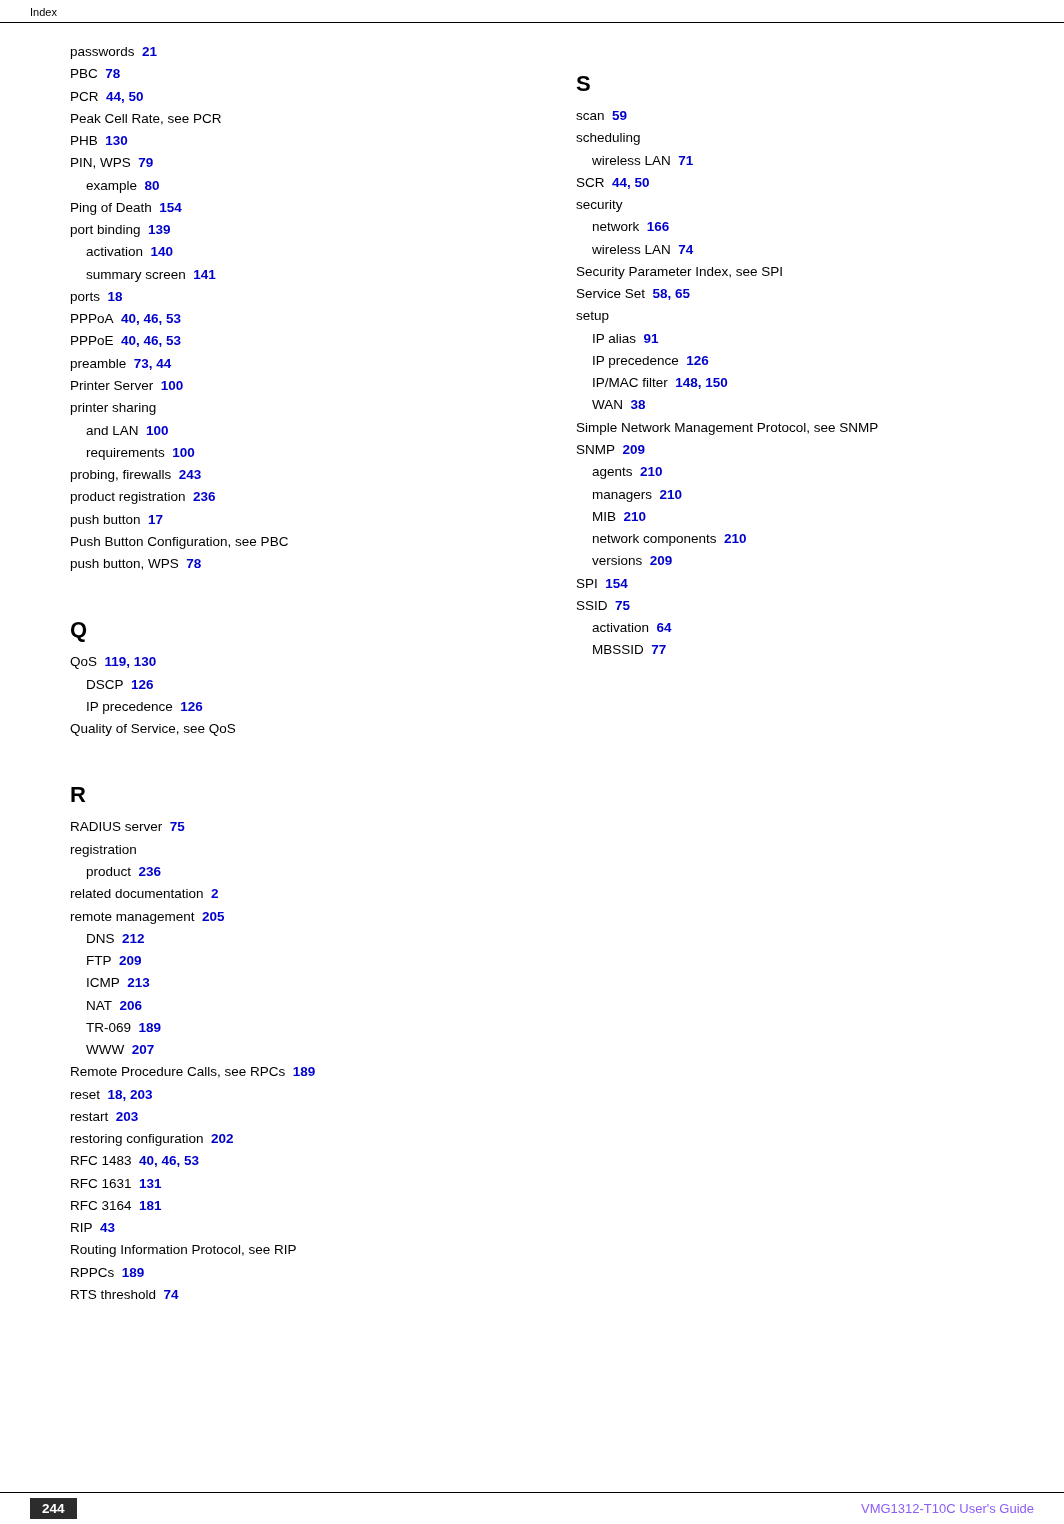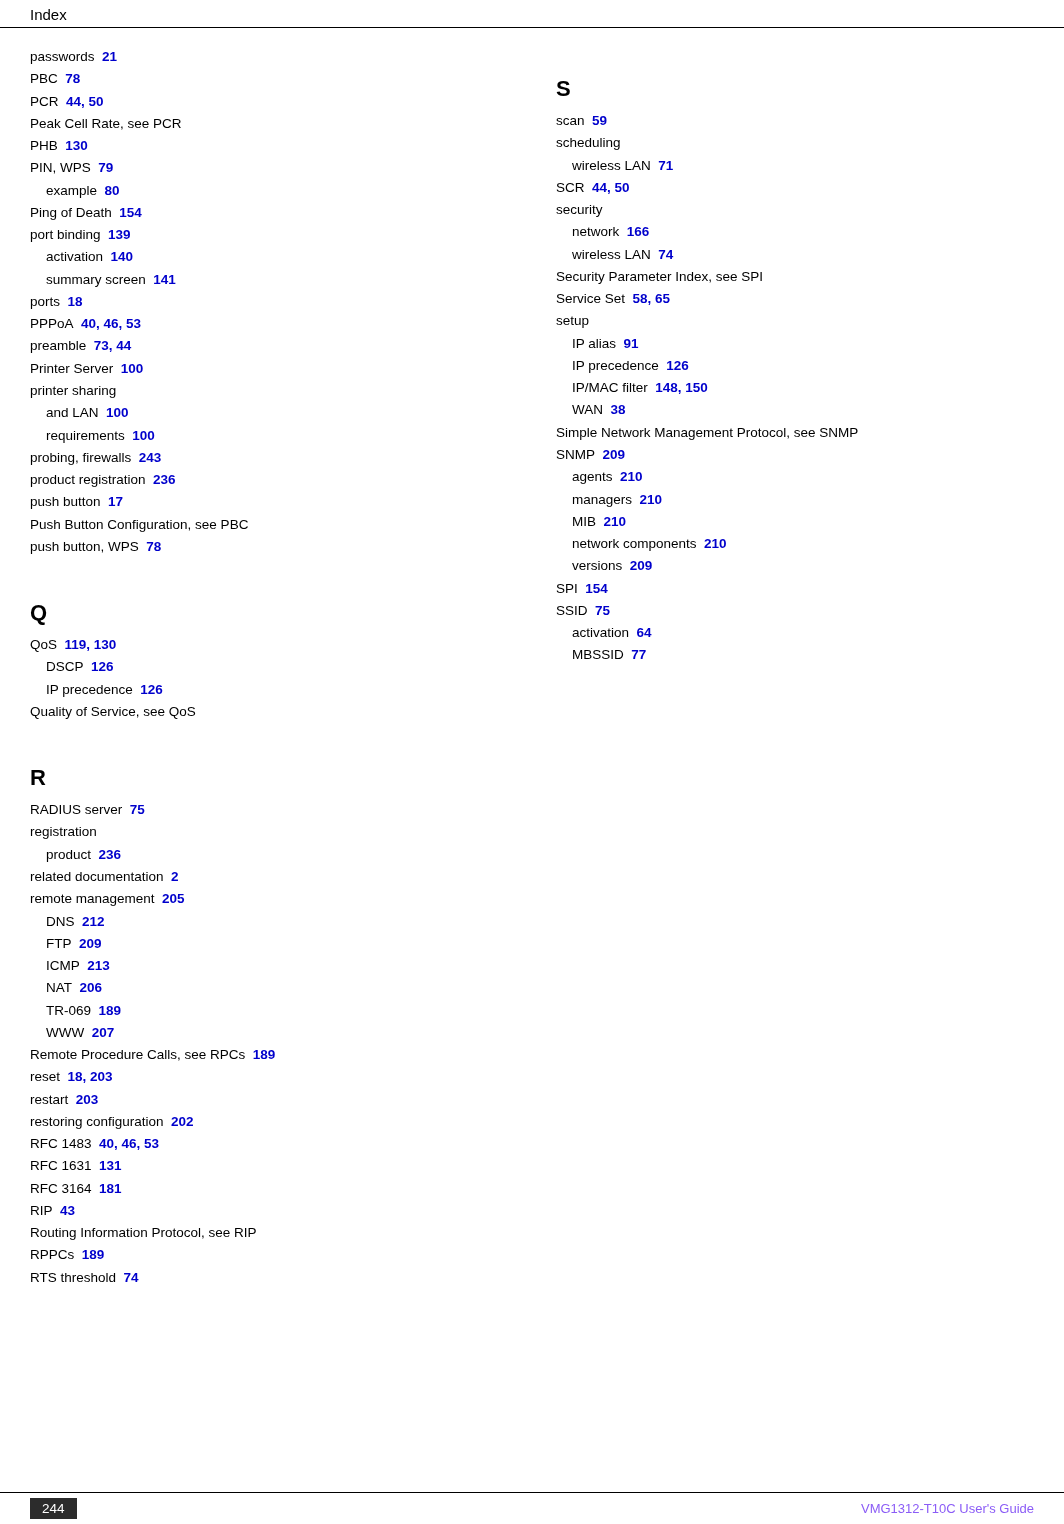--- a/index.html
+++ b/index.html
@@ -7,48 +7,49 @@
       font-family: Arial, Helvetica, sans-serif;
       font-size: 13.5px;
       background: #fff;
       color: #000;
       width: 1064px;
       min-height: 1524px;
     }
     .header {
       border-bottom: 1.5px solid #000;
       padding: 6px 30px 4px 30px;
-      font-size: 15px;
+      font-size: 11px;
     }
     .footer {
       position: fixed;
       bottom: 0;
       width: 1064px;
       display: flex;
       justify-content: space-between;
       align-items: center;
       border-top: 1.5px solid #000;
       padding: 5px 30px;
       background: #fff;
     }
     .footer-page {
       background: #2c2c2c;
       color: #fff;
       padding: 3px 12px;
       font-size: 13.5px;
-      font-weight: normal;
+      font-weight: bold;
     }
     .footer-title {
       font-size: 13px;
       color: #8b5cf6;
     }
     .content {
       display: flex;
       padding: 18px 16px 60px 30px;
       gap: 4px;
+      margin-left: 40px;
     }
     .col {
       flex: 1;
       padding-right: 30px;
     }
     .col:last-child { padding-right: 0; }
     .section-letter {
       font-size: 22px;
       font-weight: bold;
       margin: 18px 0 8px 0;
@@ -85,20 +86,21 @@
       <span class="index-entry"><span class="label">Peak Cell Rate, see PCR</span></span>
       <span class="index-entry"><span class="label">PHB&nbsp;&nbsp;</span><span class="num">130</span></span>
       <span class="index-entry"><span class="label">PIN, WPS&nbsp;&nbsp;</span><span class="num">79</span></span>
       <span class="index-entry indent1"><span class="label">example&nbsp;&nbsp;</span><span class="num">80</span></span>
       <span class="index-entry"><span class="label">Ping of Death&nbsp;&nbsp;</span><span class="num">154</span></span>
       <span class="index-entry"><span class="label">port binding&nbsp;&nbsp;</span><span class="num">139</span></span>
       <span class="index-entry indent1"><span class="label">activation&nbsp;&nbsp;</span><span class="num">140</span></span>
       <span class="index-entry indent1"><span class="label">summary screen&nbsp;&nbsp;</span><span class="num">141</span></span>
       <span class="index-entry"><span class="label">ports&nbsp;&nbsp;</span><span class="num">18</span></span>
       <span class="index-entry"><span class="label">PPPoA&nbsp;&nbsp;</span><span class="num">40, 46, 53</span></span>
+      <span class="index-entry"><span class="label">PPPoE&nbsp;&nbsp;</span><span class="num">40, 46, 53</span></span>
       <span class="index-entry"><span class="label">preamble&nbsp;&nbsp;</span><span class="num">73, 44</span></span>
       <span class="index-entry"><span class="label">Printer Server&nbsp;&nbsp;</span><span class="num">100</span></span>
       <span class="index-entry"><span class="label">printer sharing</span></span>
       <span class="index-entry indent1"><span class="label">and LAN&nbsp;&nbsp;</span><span class="num">100</span></span>
       <span class="index-entry indent1"><span class="label">requirements&nbsp;&nbsp;</span><span class="num">100</span></span>
       <span class="index-entry"><span class="label">probing, firewalls&nbsp;&nbsp;</span><span class="num">243</span></span>
       <span class="index-entry"><span class="label">product registration&nbsp;&nbsp;</span><span class="num">236</span></span>
       <span class="index-entry"><span class="label">push button&nbsp;&nbsp;</span><span class="num">17</span></span>
       <span class="index-entry"><span class="label">Push Button Configuration, see PBC</span></span>
       <span class="index-entry"><span class="label">push button, WPS&nbsp;&nbsp;</span><span class="num">78</span></span>

